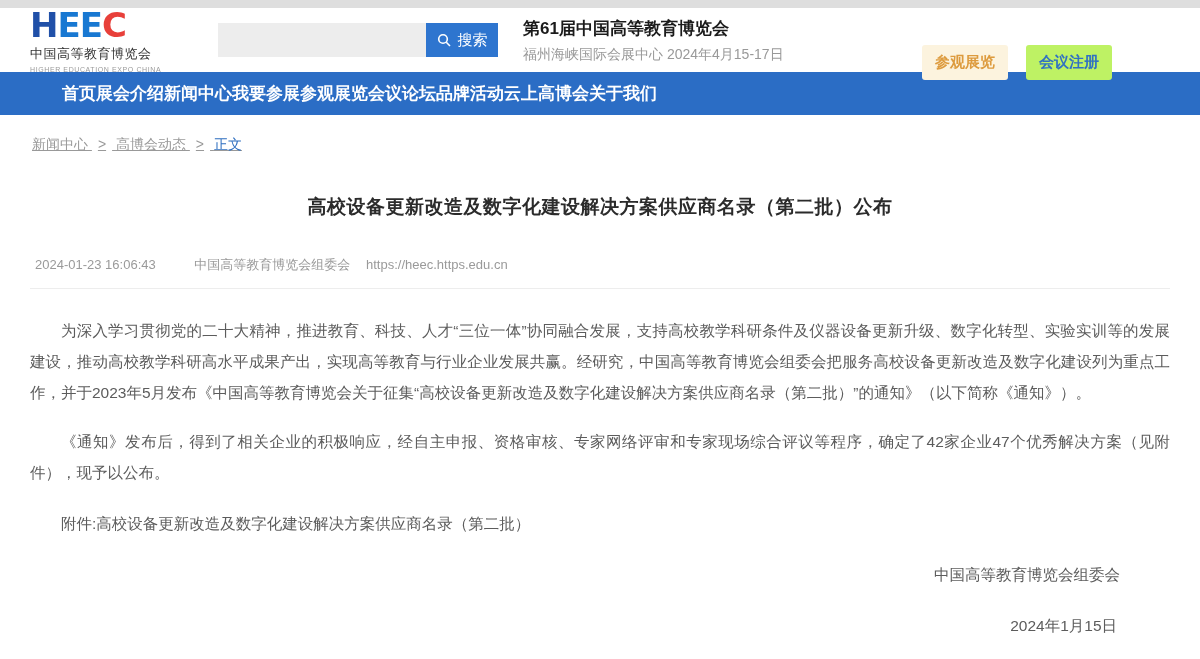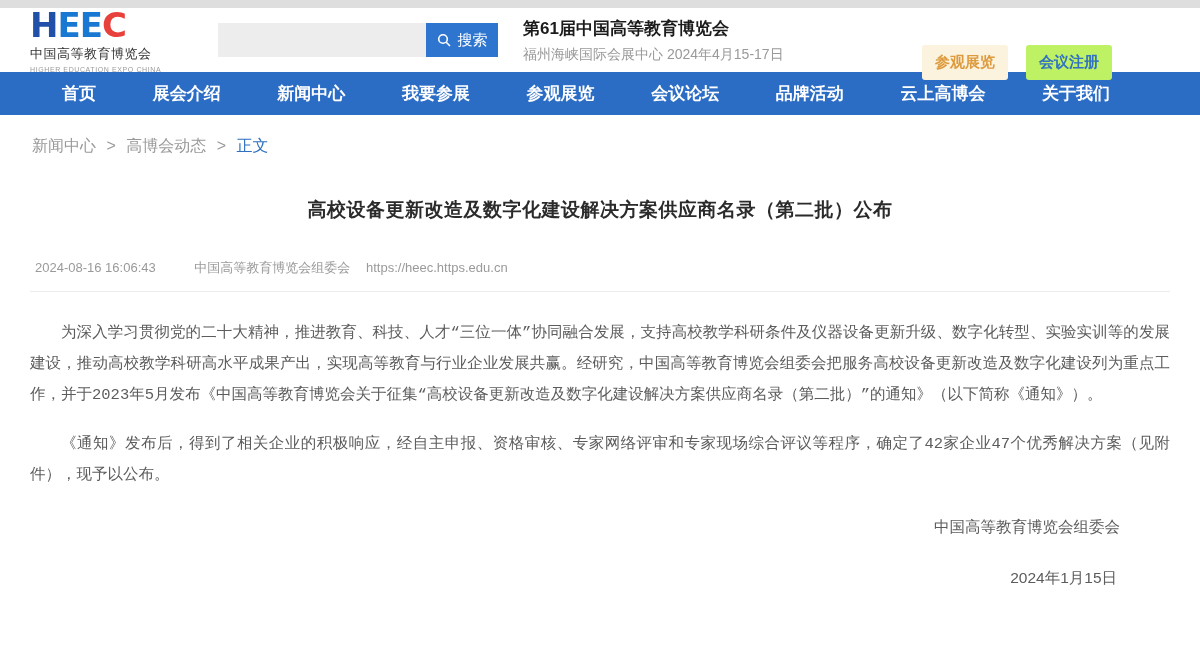--- a/index.html
+++ b/index.html
@@ -31,36 +31,36 @@
   .event-title { font-size:17px; font-weight:bold; color:#1b1b1b; white-space:nowrap; }
   .event-sub { font-size:14px; color:#999; margin-top:6px; white-space:nowrap; }
 
   .header-actions { position:absolute; right:88px; top:37px; display:flex; gap:18px; }
   .hdr-btn { font-size:15px; font-weight:600; padding:8px 13px; border-radius:3px; cursor:pointer; white-space:nowrap; }
   .btn-visit { background:#fcf3de; color:#dd9b3e; }
   .btn-register { background:#bef264; color:#3071c2; }
 
   
   .main-nav { height:43px; background:#2b6dc5; display:flex; align-items:center;
-              justify-content:space-between; padding:0 90px 0 62px; }
+              justify-content:flex-start; padding:0 90px 0 62px; }
   .main-nav a { color:#fff; font-size:17px; font-weight:bold; text-decoration:none; cursor:pointer; white-space:nowrap; }
 
   
-  .breadcrumb { margin:21px 0 0 32px; font-size:16px; color:#999; }
+  .breadcrumb { margin:21px 0 0 32px; font-size:14px; color:#999;text-decoration:underline; }
   .breadcrumb .crumb { cursor:pointer; }
   .breadcrumb .sep { margin:0 6px; color:#999; }
   .breadcrumb .current { color:#2f6fc0; }
 
   
   .article { margin:0 30px; }
   .article h1 { text-align:center; font-size:19px; color:#2b2b2b; font-weight:bold; margin:40px 0 0; letter-spacing:0.5px; }
   .meta { margin-top:36px; padding:0 0 14px 5px; border-bottom:1px solid #ededed; color:#9a9a9a; font-size:13px; }
   .meta .m-src { margin-left:35px; }
   .meta .m-url { margin-left:12px; }
-  .article p { font-size:15.5px; color:#5c5c5c; line-height:31px; text-align:justify; text-indent:2em; margin:0;font-family:Liberation Mono, monospace; }
+  .article p { font-size:15.5px; color:#5c5c5c; line-height:31px; text-align:justify; text-indent:2em; margin:0; }
   .p1 { margin-top:26px !important; }
   .p2 { margin-top:18px !important; }
   .attachment { margin-top:20px !important; cursor:pointer; }
   .signature { text-align:right; padding-right:50px; color:#5c5c5c; font-size:15.5px; margin-top:26px; }
   .sign-date { text-align:right; padding-right:53px; color:#5c5c5c; font-size:15.5px; margin-top:30px; }
 </style>
 </head>
 <body>
 
 <div class="top-strip"></div>
@@ -111,23 +111,24 @@
   <span class="sep">&gt;</span>
   <span class="crumb">高博会动态</span>
   <span class="sep">&gt;</span>
   <span class="current">正文</span>
 </div>
 
 <main class="article">
   <h1>高校设备更新改造及数字化建设解决方案供应商名录（第二批）公布</h1>
 
   <div class="meta">
-    <span class="m-date">2024-08-16 16:06:43</span>
+    <span class="m-date">2024-01-23 16:06:43</span>
     <span class="m-src">中国高等教育博览会组委会</span>
     <span class="m-url">https://heec.https.edu.cn</span>
   </div>
 
   <p class="p1">为深入学习贯彻党的二十大精神，推进教育、科技、人才“三位一体”协同融合发展，支持高校教学科研条件及仪器设备更新升级、数字化转型、实验实训等的发展建设，推动高校教学科研高水平成果产出，实现高等教育与行业企业发展共赢。经研究，中国高等教育博览会组委会把服务高校设备更新改造及数字化建设列为重点工作，并于2023年5月发布《中国高等教育博览会关于征集“高校设备更新改造及数字化建设解决方案供应商名录（第二批）”的通知》（以下简称《通知》）。</p>
   <p class="p2">《通知》发布后，得到了相关企业的积极响应，经自主申报、资格审核、专家网络评审和专家现场综合评议等程序，确定了42家企业47个优秀解决方案（见附件），现予以公布。</p>
+  <p class="attachment">附件:高校设备更新改造及数字化建设解决方案供应商名录（第二批）</p>
 
   <div class="signature">中国高等教育博览会组委会</div>
   <div class="sign-date">2024年1月15日</div>
 </main>
 
 </body></html>

